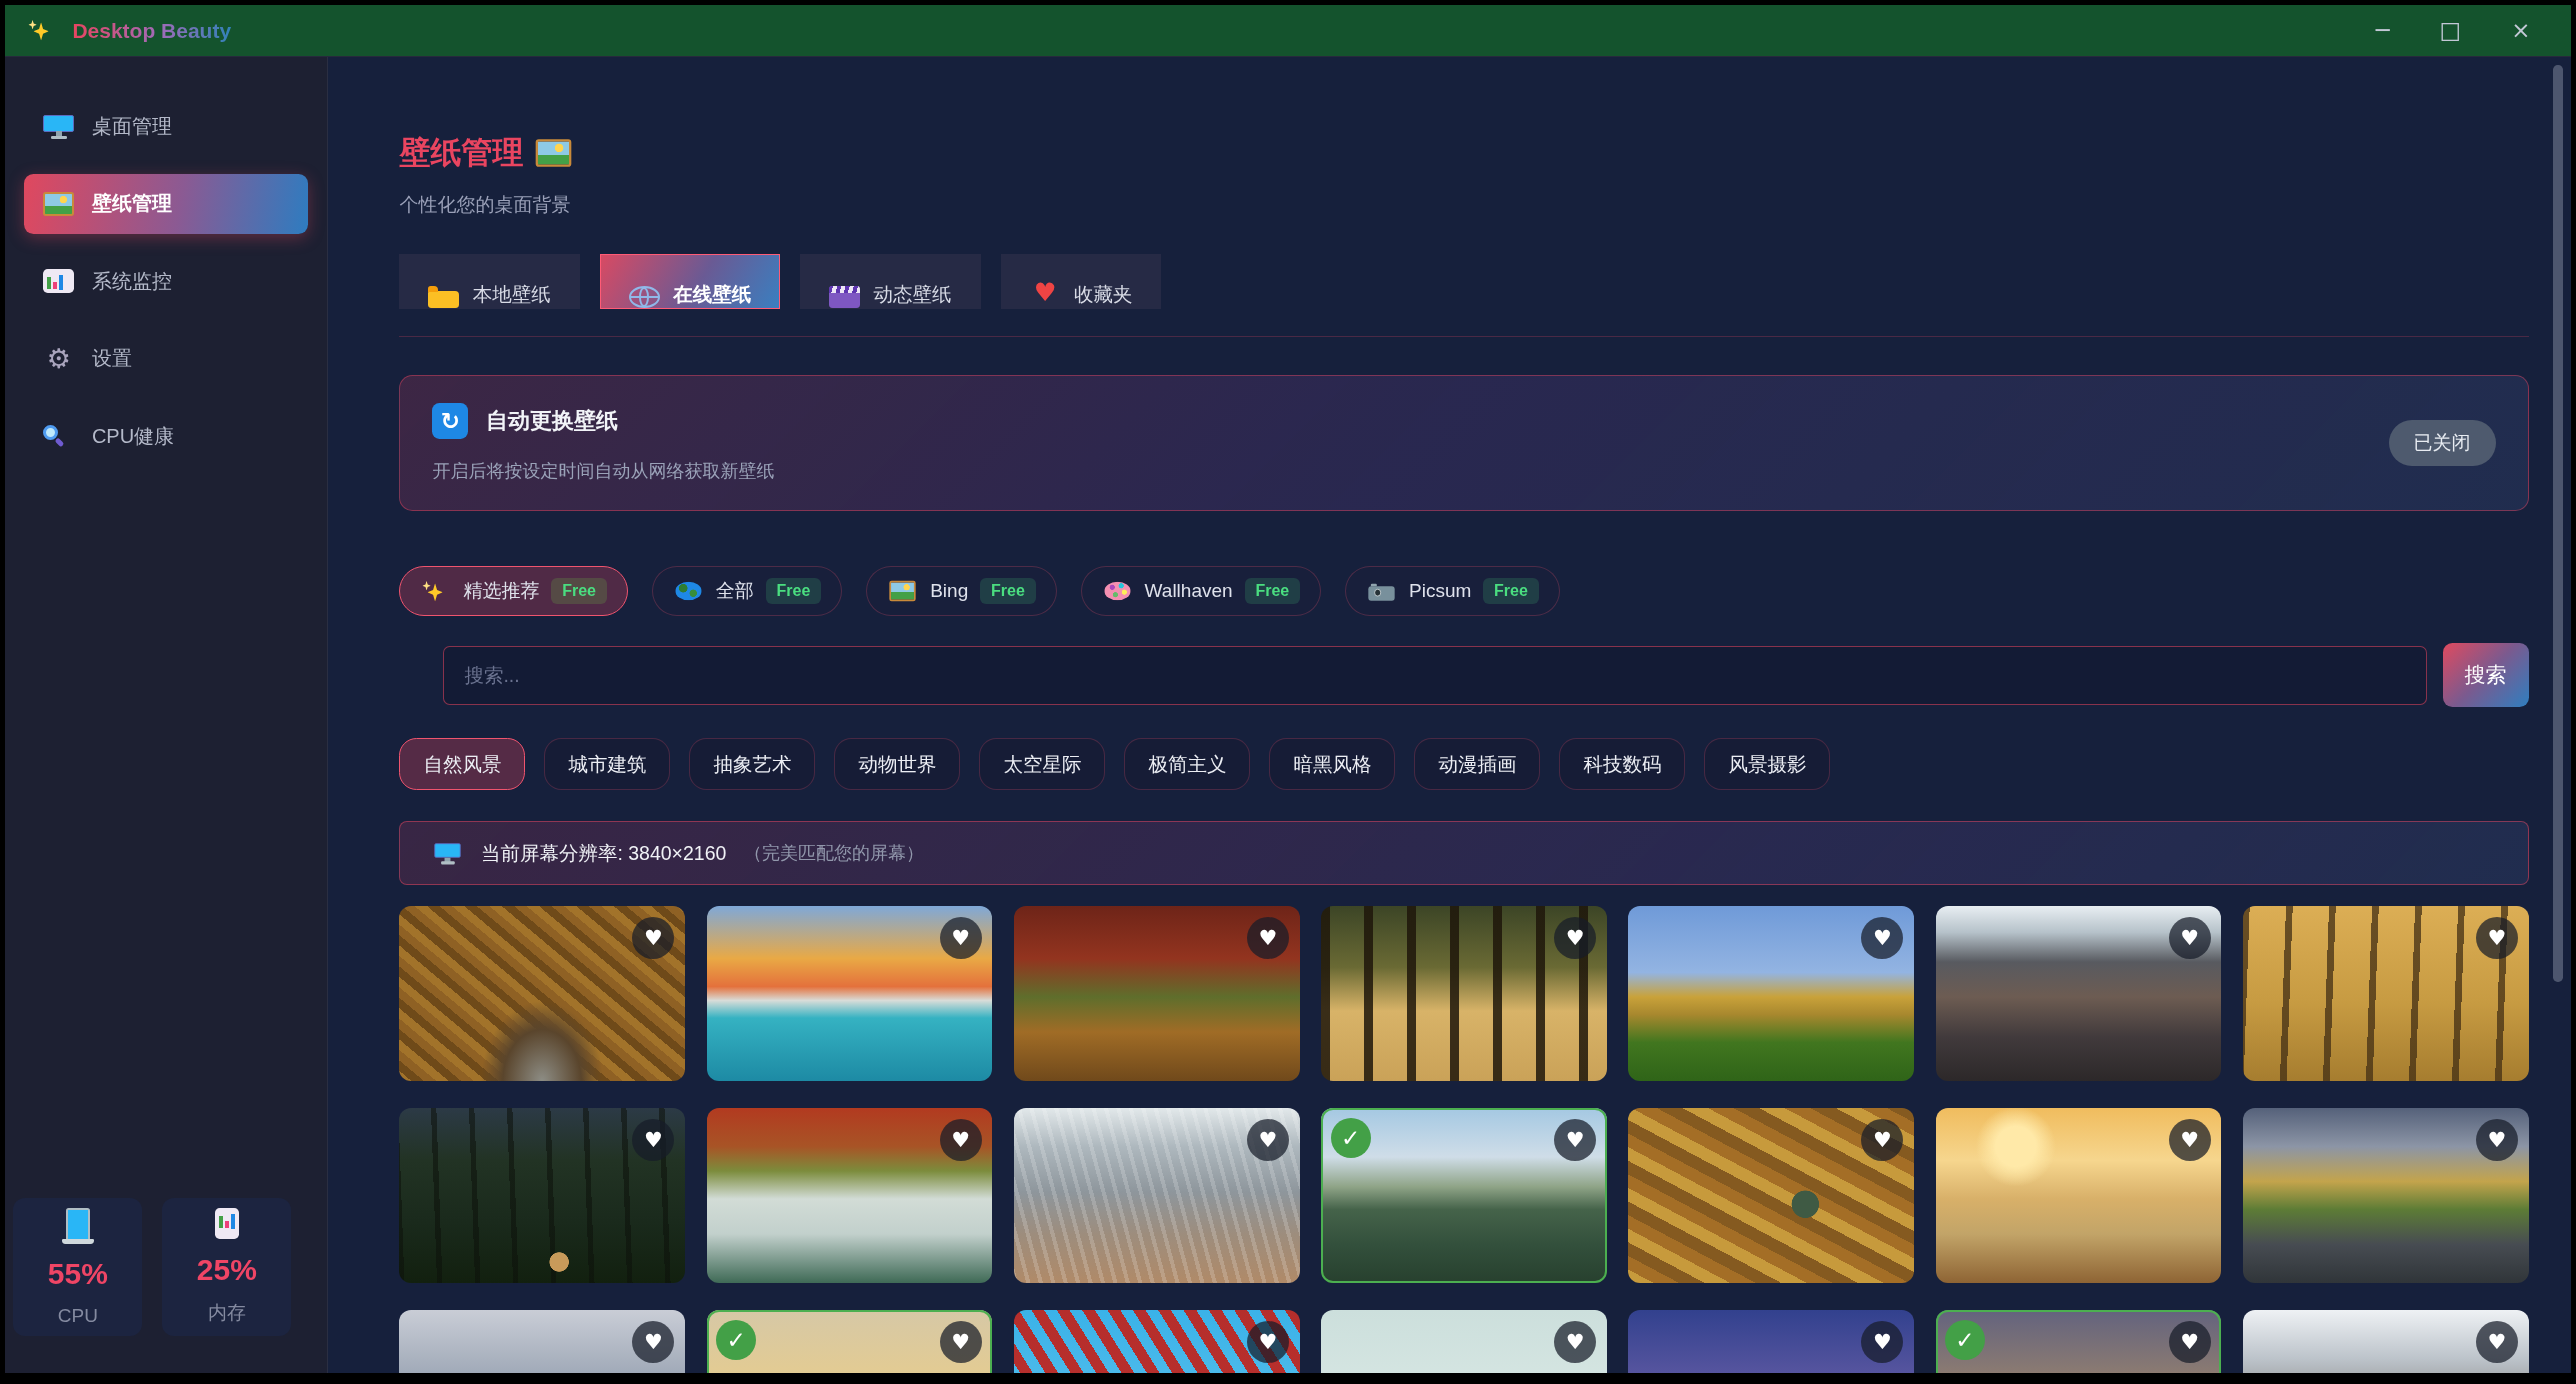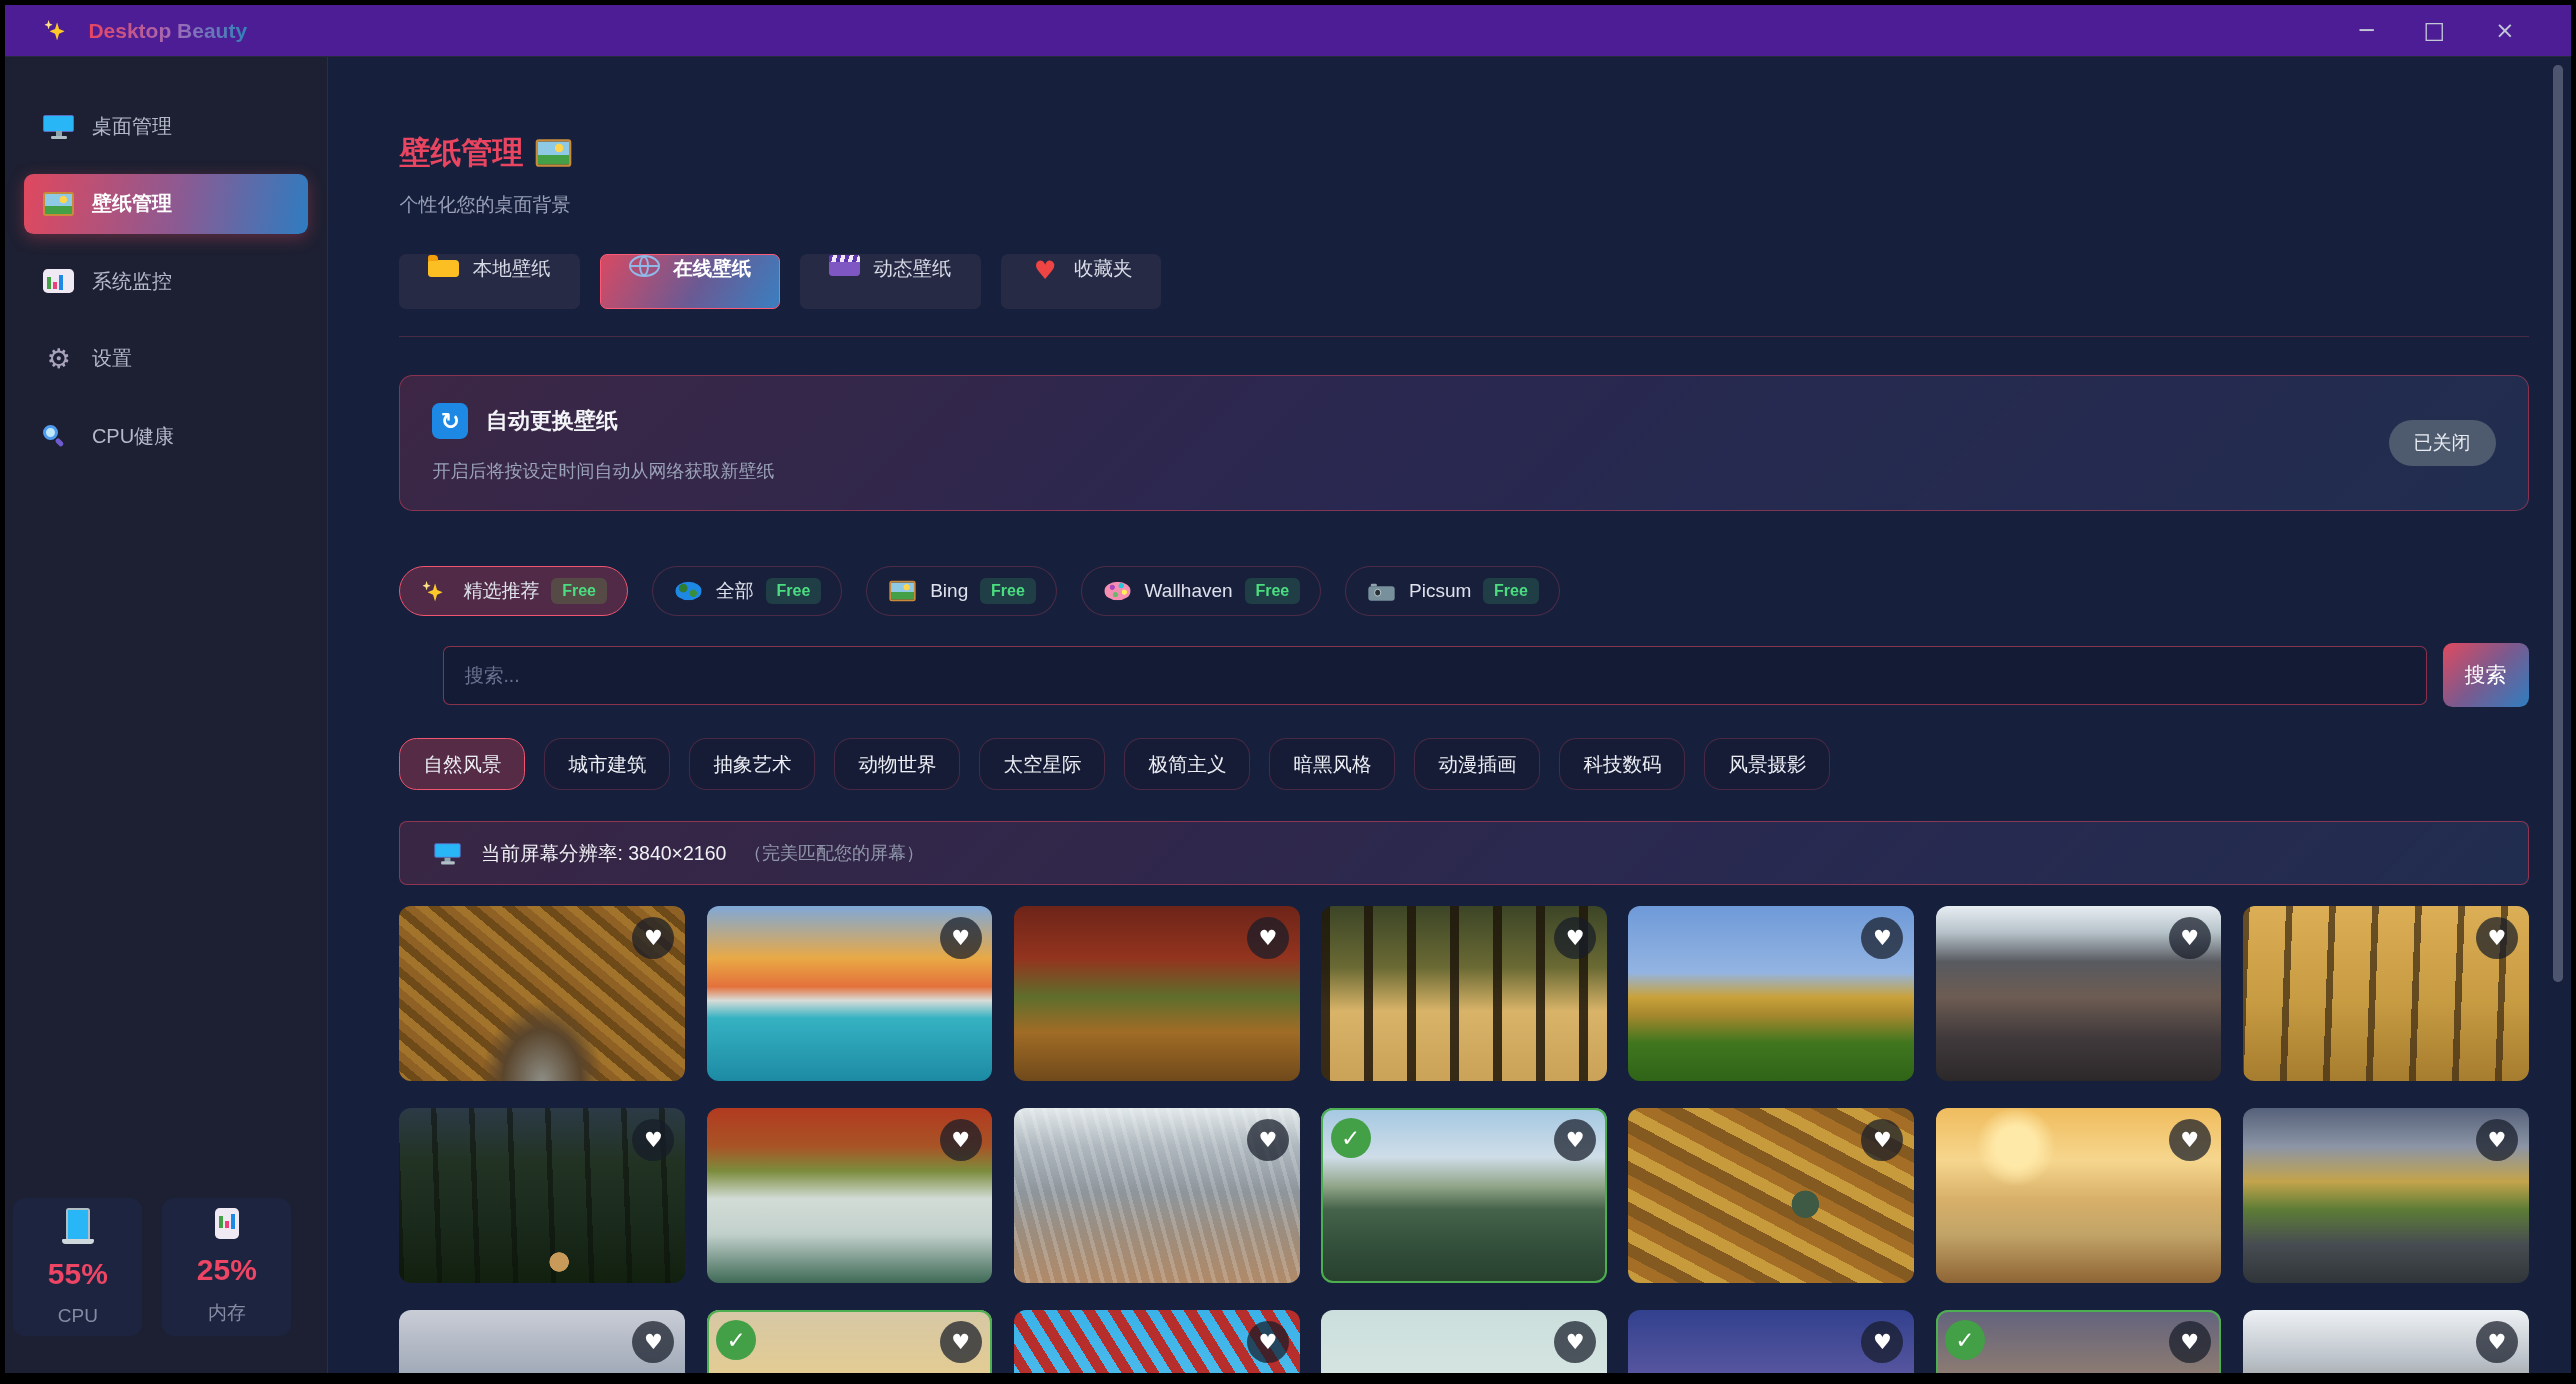--- a/index.html
+++ b/index.html
@@ -2,22 +2,22 @@
 <html style="font-size:10.8px"><head>
 <meta charset="utf-8">
 <style>
   * { margin:0; padding:0; box-sizing:border-box; }
   html,body { width:2576px; height:1384px; overflow:hidden; background:#000;
     font-family:"Liberation Sans","DejaVu Sans",sans-serif; }
   .window { position:absolute; left:5.4px; top:5.4px; right:5.4px; bottom:10.8px;
     background:#16203c; display:flex; flex-direction:column; overflow:hidden; }
 
   
-  .titlebar { height:52px; flex:0 0 52px; background:#4c1d95; border-bottom:1.3px solid #262a3c;
-    display:flex; align-items:center; padding:0 37px; }
+  .titlebar { height:52px; flex:0 0 52px; background:#14532d; border-bottom:1.3px solid #262a3c;
+    display:flex; align-items:center; padding:0 21px; }
   .app-title { margin-left:15px; font-size:21px; font-weight:bold;
     background:linear-gradient(90deg,#e94560 0%,#a06bb8 55%,#3282b8 100%);
     -webkit-background-clip:text; background-clip:text; color:transparent; }
   .win-controls { margin-left:auto; display:flex; align-items:center; gap:50px; padding-right:19px; }
   .win-btn { background:none; border:none; color:#c3c8d6; font-size:23px; line-height:1; cursor:pointer;
     font-family:"DejaVu Sans",sans-serif; }
 
   .body-row { flex:1; display:flex; min-height:0; }
 
   
@@ -33,22 +33,22 @@
     display:flex; flex-direction:column; align-items:center; justify-content:center; gap:13.4px; }
   .stat-value { font-size:30px; font-weight:bold; color:#ef4565; }
   .stat-label { font-size:19px; color:#848aa0; }
 
   
   .main { flex:1; min-width:0; position:relative; overflow:hidden; padding:75px 42px 0 71px; }
   .page-title { font-size:31px; font-weight:bold; color:#e94560; display:flex; align-items:center; gap:15px; }
   .page-sub { margin-top:17.5px; font-size:19px; color:#9aa0b8; }
 
   .tabs { margin-top:36px; display:flex; gap:20px; }
-  .tab-btn { height:55px; padding:0 28px; border-radius:7px; background:#262a45;
-    border:1.3px solid transparent; color:#d8dbe6; font-size:19.5px; display:flex; align-items:flex-start;
+  .tab-btn { height:55px; padding:0 28px; border-radius:0; background:#262a45;
+    border:1.3px solid transparent; color:#d8dbe6; font-size:19.5px; display:flex; align-items:flex-end;
     gap:13.4px; cursor:pointer; font-family:inherit; }
   .tab-btn.active { background:linear-gradient(120deg,#d84a63 0%,#6a5a94 55%,#3a7fc0 100%);
     border-color:#ff5b76; color:#fff; font-weight:bold; }
 
   .divider { margin-top:27.6px; border-top:1.3px solid rgba(233,69,96,0.25); }
 
   .auto-card { margin-top:38px; height:136px; border-radius:13.4px; border:1.3px solid rgba(233,69,96,0.45);
     background:linear-gradient(135deg, rgba(233,69,96,0.15) 0%, rgba(92,70,150,0.18) 45%, rgba(50,130,184,0.12) 100%), #1e2140;
     display:flex; align-items:center; padding:0 32px; }
   .auto-text .auto-title { display:flex; align-items:center; gap:17.5px; font-size:22px; font-weight:bold; color:#f2f4f8; }

